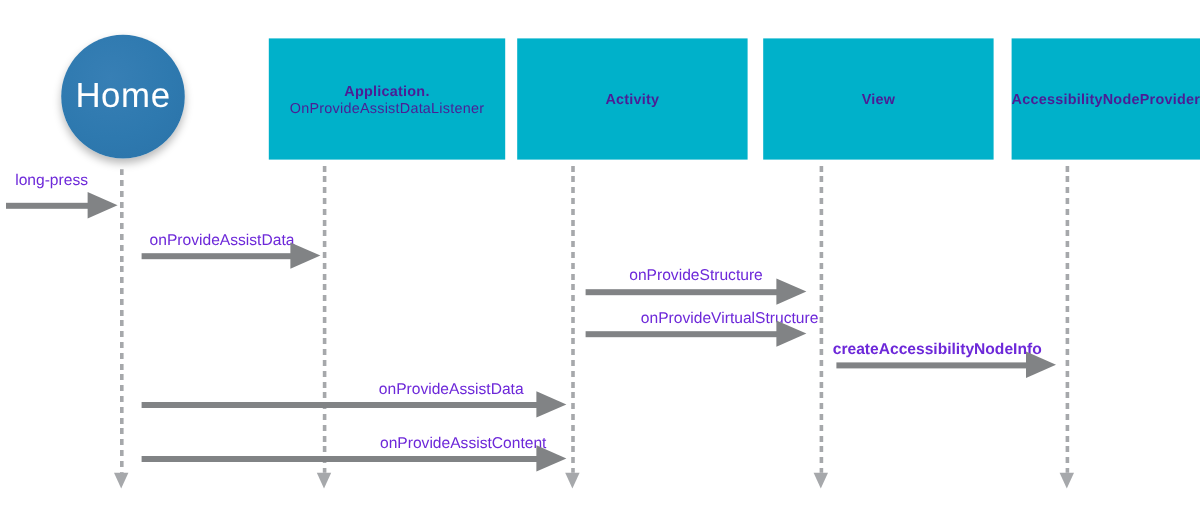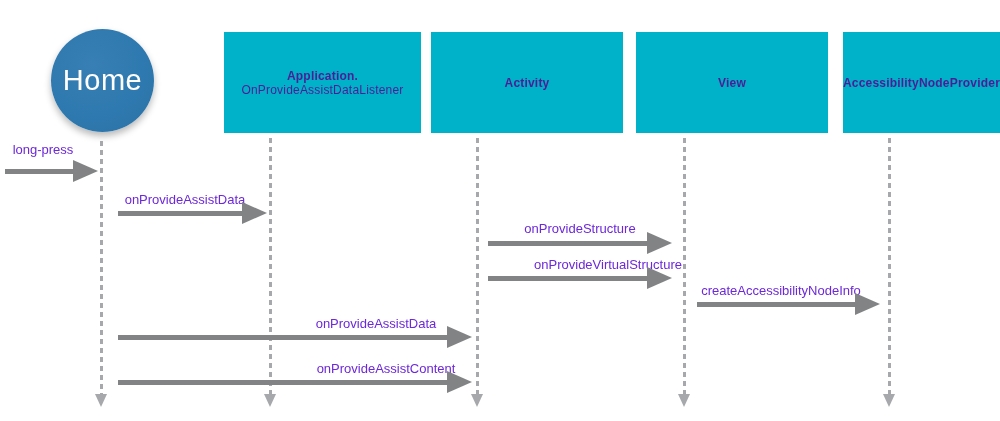--- a/index.html
+++ b/index.html
@@ -147,21 +147,21 @@
     <div class="head" style="left:647px; top:232px;"></div>
   </div>
 
   <div>
     <span class="msg-label" style="left:576px; top:257px;margin-left:32px;">onProvideVirtualStructure</span>
     <div class="shaft" style="left:488px; top:276px; width:161px;"></div>
     <div class="head" style="left:647px; top:267px;"></div>
   </div>
 
   <div>
-    <span class="msg-label" style="left:781px; top:283px;">createAccessibilityNodeInfo</span>
+    <span class="msg-label" style="left:781px; top:283px;font-weight:bold;">createAccessibilityNodeInfo</span>
     <div class="shaft" style="left:697px; top:302px; width:160px;"></div>
     <div class="head" style="left:855px; top:293px;"></div>
   </div>
 
   <div>
     <span class="msg-label" style="left:376px; top:316px;">onProvideAssistData</span>
     <div class="shaft" style="left:118px; top:335px; width:331px;"></div>
     <div class="head" style="left:447px; top:326px;"></div>
   </div>
 

